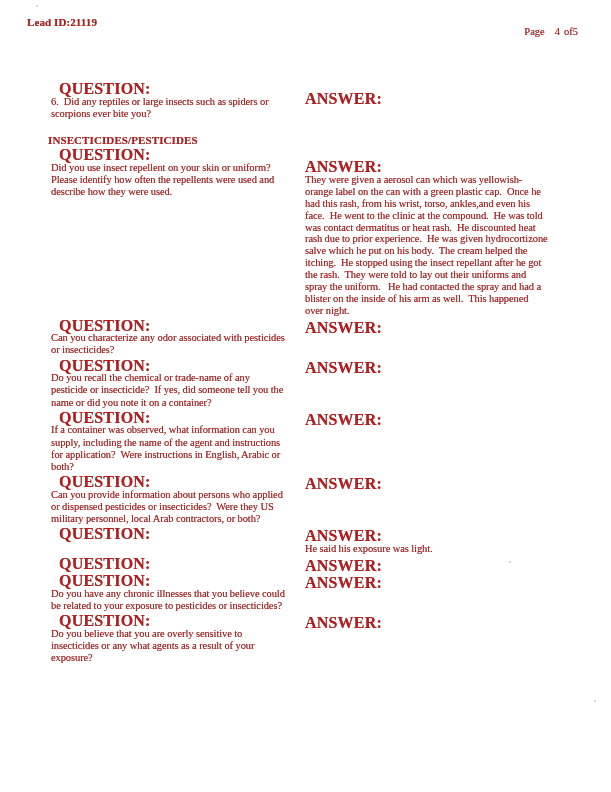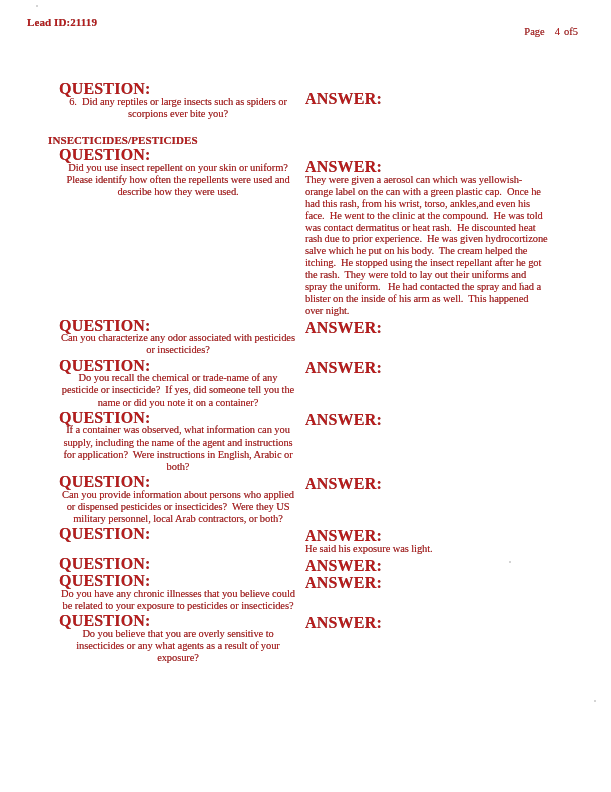--- a/index.html
+++ b/index.html
@@ -15,21 +15,21 @@
   .page-indicator .pn{margin-right:4px;}
   .page-indicator .po{}
   .content{position:absolute;left:48px;top:80px;width:545px;}
   .row{display:grid;grid-template-columns:257px 1fr;margin-top:3px;}
   .row.m-big{margin-top:3px;}
   .qlabel,.alabel{font-weight:bold;font-size:16px;line-height:12.5px;letter-spacing:.2px;}
   .qlabel{margin-left:11px;}
   .alabel.off10{margin-top:10px;}
   .alabel.off12{margin-top:12px;}
   .alabel.off2{margin-top:2px;}
-  .qbody{font-size:10.5px;line-height:12.2px;letter-spacing:-.1px;white-space:pre;margin-left:3px;text-align:center;}
+  .qbody{font-size:10.5px;line-height:12.2px;letter-spacing:-.1px;white-space:pre;margin-left:3px;}
   .abody{font-size:10.5px;line-height:11.9px;letter-spacing:-.1px;white-space:pre;}
   .sec-header{font-weight:bold;font-size:11px;line-height:12.5px;margin-top:14px;letter-spacing:.1px;}
   .speck{position:absolute;width:2px;height:2px;background:#c6c6c6;border-radius:50%;}
 </style>
 </head>
 <body>
 
 <div class="page">
 
   <div class="lead-id">Lead ID:21119</div>

